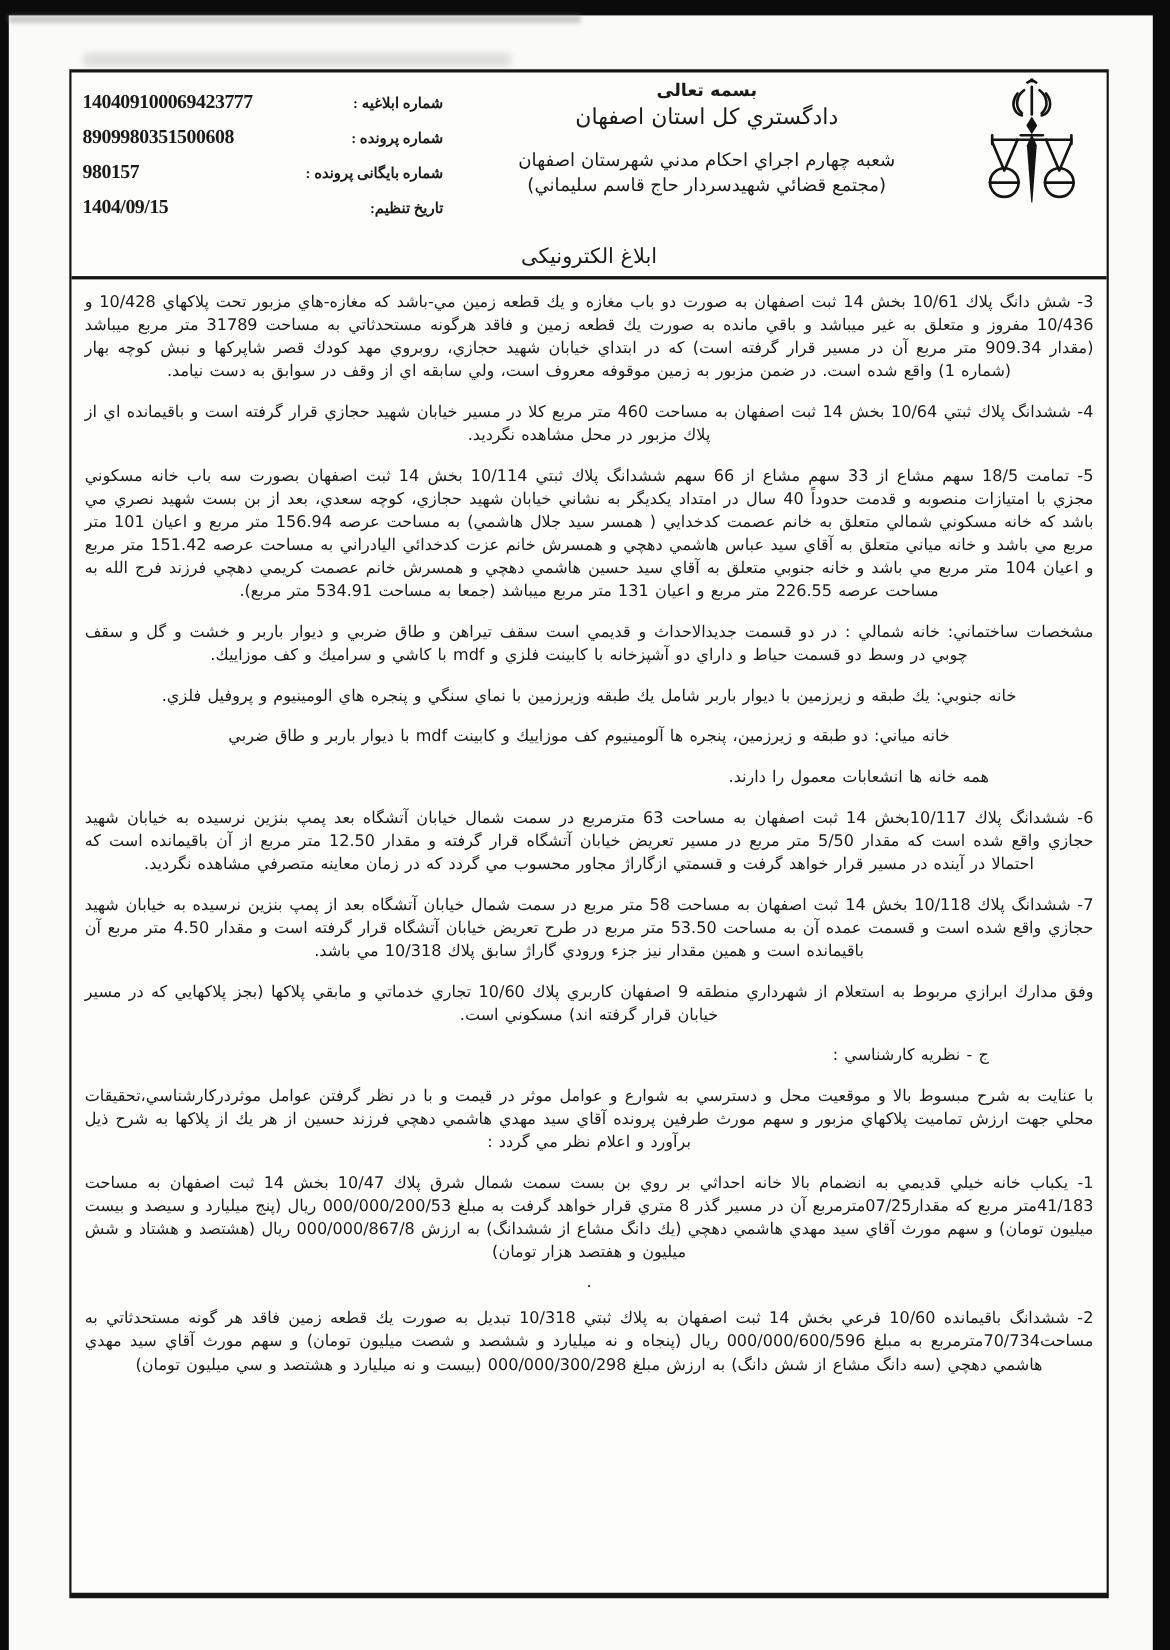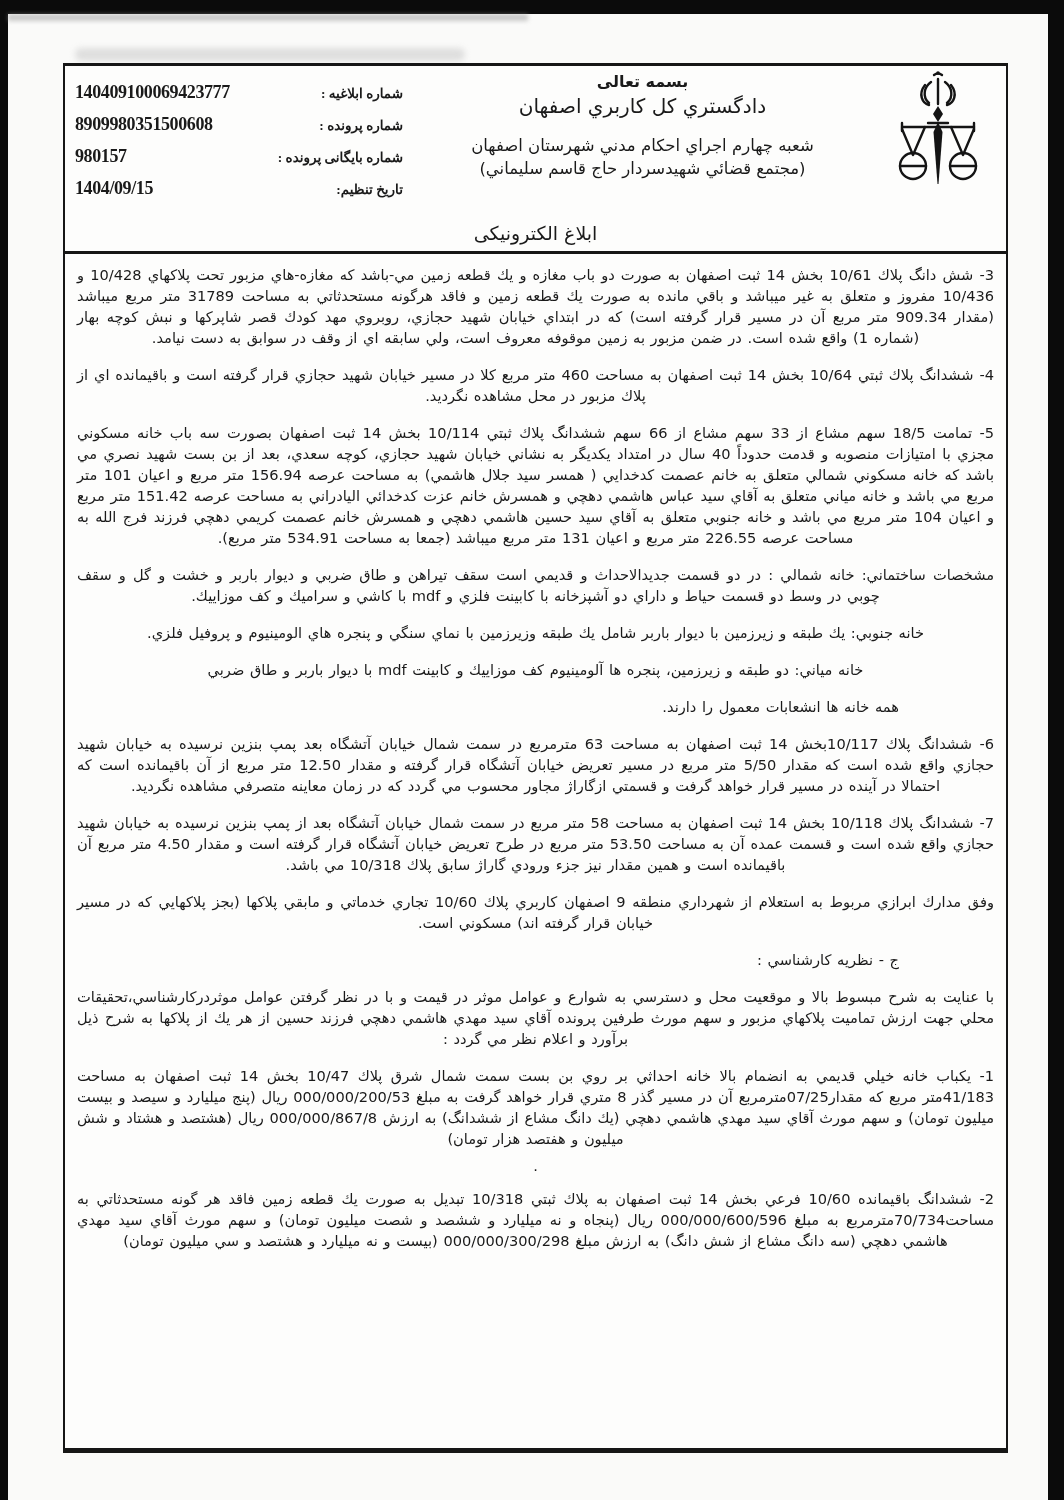--- a/index.html
+++ b/index.html
@@ -74,21 +74,21 @@
           </div>
 
           <div class="frow">
             <span class="flabel">تاریخ تنظیم:</span>
             <span class="fvalue">1404/09/15</span>
           </div>
         </div>
 
       <div class="titles">
         <div class="besmeh">بسمه تعالی</div>
-        <div class="org">دادگستري کل كاربري اصفهان</div>
+        <div class="org">دادگستري کل استان اصفهان</div>
         <div class="branch">شعبه چهارم اجراي احکام مدني شهرستان اصفهان</div>
         <div class="branch">(مجتمع قضائي شهیدسردار حاج قاسم سلیماني)</div>
       </div>
 
       <div class="emblem">
         <svg viewBox="0 0 100 130" width="100" height="130" aria-hidden="true">
 
           <circle class="fl" cx="50" cy="3" r="1.8"></circle>
           <path class="ln" d="M46 5 q4 -3 8 0"></path>
           <path class="ln" d="M50 9 v25"></path>

